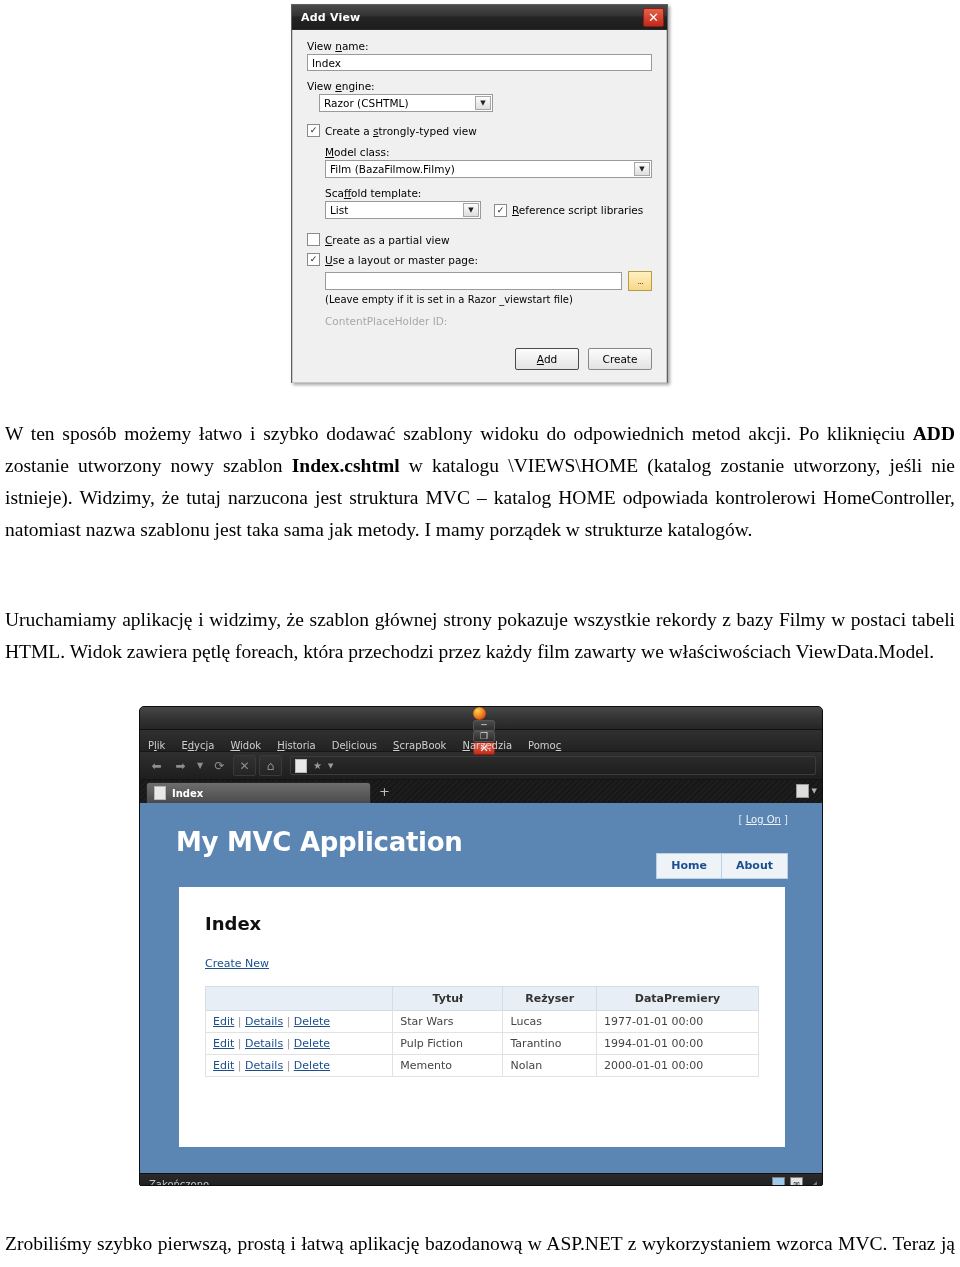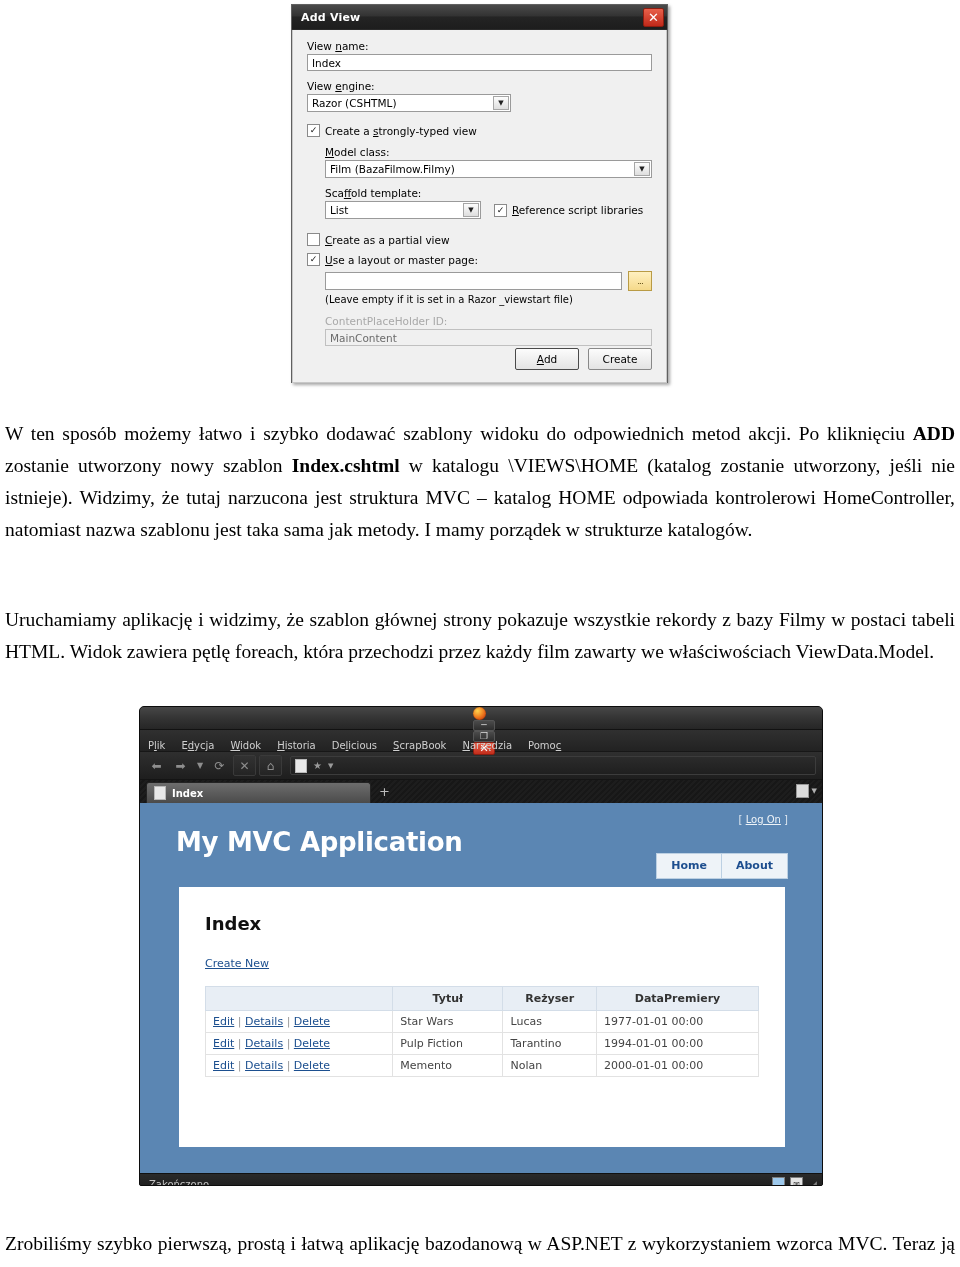--- a/index.html
+++ b/index.html
@@ -362,21 +362,21 @@
   <div id="dlg-titlebar">
     <span id="dlg-title">Add View</span>
     <span id="dlg-close">✕</span>
   </div>
   <div id="dlg-body">
 
     <div class="fld-label">View <span class="u">n</span>ame:</div>
     <div class="txtbox" style="margin-bottom:9px;">Index</div>
 
     <div class="fld-label">View <span class="u">e</span>ngine:</div>
-    <div class="combo" style="width:204px;margin-bottom:12px;">
+    <div class="combo" style="width:174px;margin-bottom:12px;margin-left:12px;">
       <span>Razor (CSHTML)</span>
       <span class="arrow">▼</span>
     </div>
 
     <div class="ck-row" style="margin-bottom:9px;">
       <span class="ckbox">✓</span>
       <span class="ck-label">Create a <span class="u">s</span>trongly-typed view</span>
     </div>
 
     <div class="indent">
@@ -410,21 +410,20 @@
     </div>
 
     <div class="indent" style="display:flex;align-items:center;gap:6px;">
       <div class="txtbox" style="flex:1;height:18px;"></div>
       <div class="browse-btn">...</div>
     </div>
     <div class="indent hint" style="margin-bottom:10px;">(Leave empty if it is set in a Razor _viewstart file)</div>
 
     <div class="indent">
       <div class="fld-label dim">ContentPlaceHolder ID:</div>
-      <div class="txtbox" style="background:#f0f0f0;color:#6b6b6b;border-color:#c0c0c0;">MainContent</div>
     </div>
 
     <div style="position:absolute;right:14px;bottom:12px;display:flex;gap:9px;">
       <div class="dlg-btn default"><span class="u">A</span>dd</div>
       <div class="dlg-btn">Create</div>
     </div>
 
   </div>
 </div>
 

